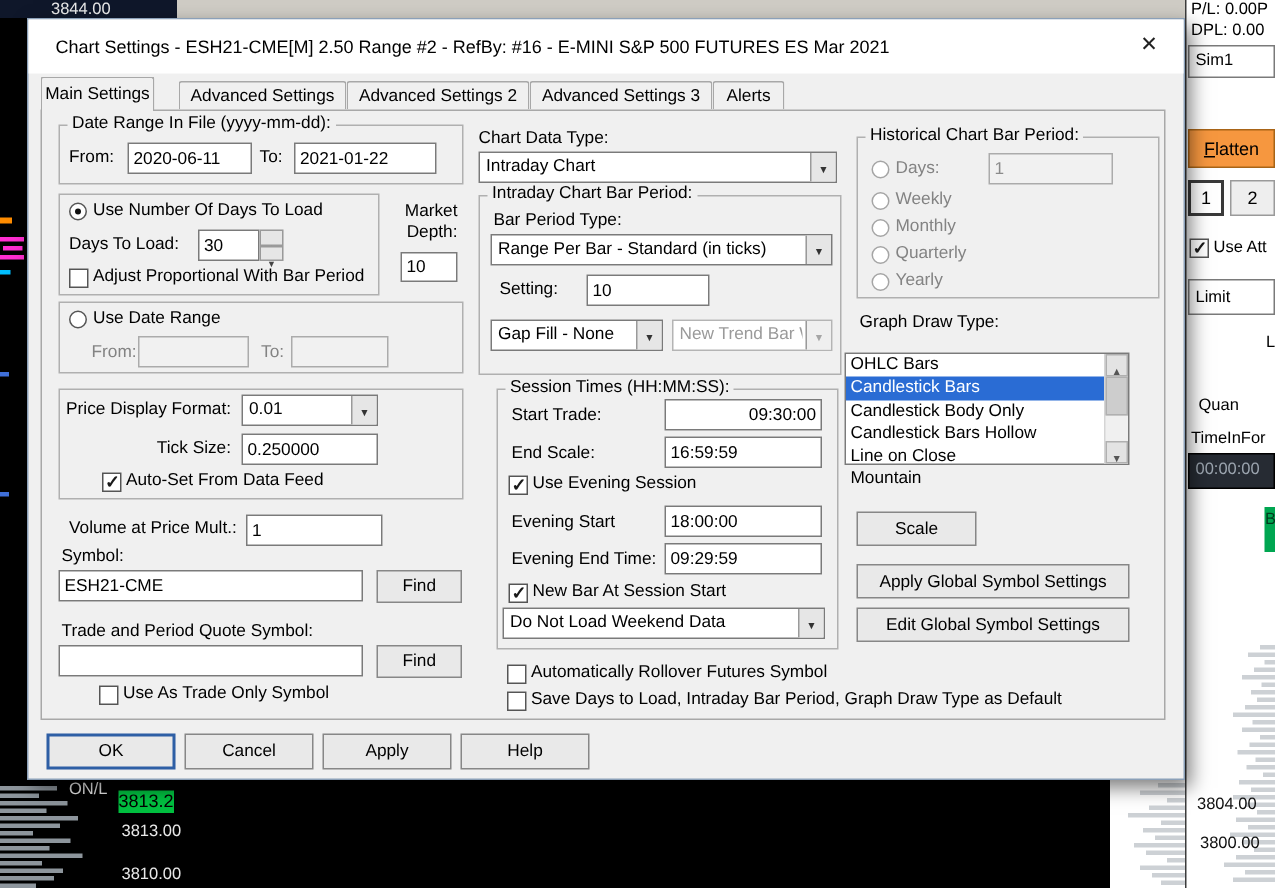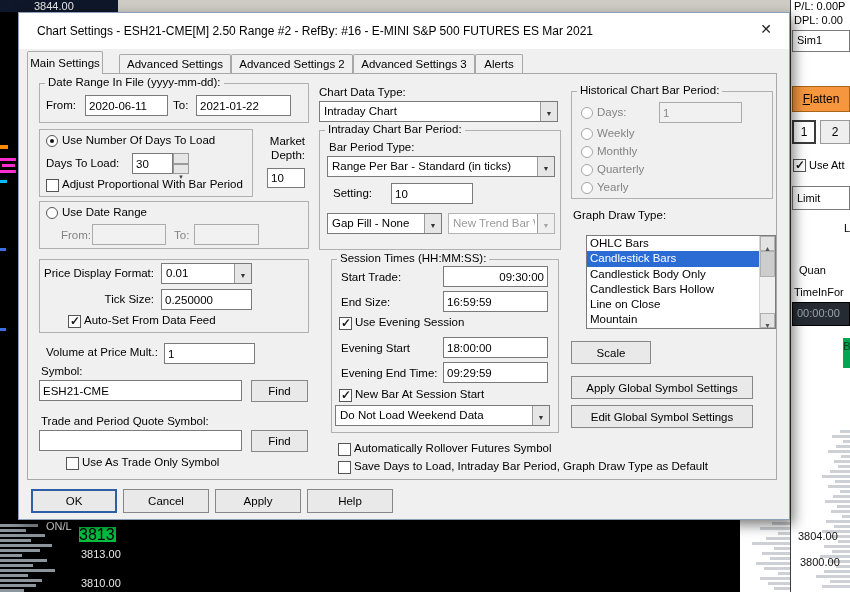--- a/index.html
+++ b/index.html
@@ -7,21 +7,21 @@
   .stage { position:relative; width:850px; height:592px; background:#000; overflow:hidden; }
 
   
   .topgray { position:absolute; left:118px; top:0; width:672px; height:12px; background:#cfccc5; }
   .topleft { position:absolute; left:0; top:0; width:118px; height:14px; background:#0f172a; }
   .bgprice { position:absolute; color:#e8e8e8; font-size:11px; white-space:nowrap; }
   .leftstrip { position:absolute; left:0; top:12px; width:18px; height:508px; background:#000; }
   .mark { position:absolute; }
   .bottomblack { position:absolute; left:0; top:520px; width:740px; height:72px; background:#000; }
   .bottomwhite { position:absolute; left:740px; top:520px; width:50px; height:72px; background:#fff; }
-  .greenbox { position:absolute; background:#00c040; color:#000; font-size:16px; text-align:right; line-height:15px; }
+  .greenbox { position:absolute; background:#00c040; color:#000; font-size:12px; text-align:right; line-height:15px; }
 
   
   .tradepanel { position:absolute; left:790px; top:0; width:60px; height:592px; background:#fff; border-left:1px solid #3c3c3c; }
   .tp-txt { position:absolute; font-size:11px; color:#000; white-space:nowrap; }
   .tp-box { position:absolute; background:#fff; border:1px solid #7a7a7a; font-size:11px; padding:3px 0 0 4px; overflow:hidden; white-space:nowrap; }
   .flatten { position:absolute; display:block; background:#F6973F; border:1px solid #a86417; font-size:12px; color:#000; text-align:center; line-height:24px; overflow:hidden; }
   .flatten::first-letter { text-decoration:underline; }
   .tp-tab { position:absolute; font-size:12px; text-align:center; }
   .tp-tab.t1 { background:#fff; border:2px solid #3a3a3a; line-height:20px; }
   .tp-tab.t2 { background:#eeeeee; border:1px solid #9a9a9a; line-height:22px; }
@@ -283,21 +283,21 @@
     </div>
     <div class="combo dis" style="left:429px;top:200px;width:107px">
       <span class="cval">New Trend Bar W</span>
       <span class="carw"></span>
     </div>
 
     <div class="grp" style="left:312px;top:246px;width:228px;height:174px"></div>
     <span class="leg" style="left:318px;top:239px">Session Times (HH:MM:SS):</span>
     <span class="lbl" style="left:322px;top:258px">Start Trade:</span>
     <input class="tf" style="left: 424px; top: 253px; width: 105px; text-align: right;" value="09:30:00">
-    <span class="lbl" style="left:322px;top:283px">End Size:</span>
+    <span class="lbl" style="left:322px;top:283px">End Scale:</span>
     <input class="tf" style="left: 424px; top: 278px; width: 105px;" value="16:59:59">
     <span class="cb on" style="left:320px;top:304px"></span>
     <span class="lbl" style="left:336px;top:303px">Use Evening Session</span>
     <span class="lbl" style="left:322px;top:329px">Evening Start</span>
     <input class="tf" style="left: 424px; top: 324px; width: 105px;" value="18:00:00">
     <span class="lbl" style="left:322px;top:354px">Evening End Time:</span>
     <input class="tf" style="left: 424px; top: 349px; width: 105px;" value="09:29:59">
     <span class="cb on" style="left:320px;top:376px"></span>
     <span class="lbl" style="left:336px;top:375px">New Bar At Session Start</span>
     <div class="combo" style="left:316px;top:392px;width:215px">
@@ -318,21 +318,21 @@
     <span class="rad dis" style="left:562px;top:115px"></span>
     <span class="lbl g" style="left:578px;top:114px">Weekly</span>
     <span class="rad dis" style="left:562px;top:133px"></span>
     <span class="lbl g" style="left:578px;top:132px">Monthly</span>
     <span class="rad dis" style="left:562px;top:151px"></span>
     <span class="lbl g" style="left:578px;top:150px">Quarterly</span>
     <span class="rad dis" style="left:562px;top:169px"></span>
     <span class="lbl g" style="left:578px;top:168px">Yearly</span>
 
     <span class="lbl" style="left:554px;top:196px">Graph Draw Type:</span>
-    <div class="listbox" style="left:567px;top:222px;width:190px;height:94px">
+    <div class="listbox" style="left:544px;top:222px;width:190px;height:75px">
       <div style="position:absolute;left:0;top:0;width:172px">
         <div class="li">OHLC Bars</div>
         <div class="li sel">Candlestick Bars</div>
         <div class="li">Candlestick Body Only</div>
         <div class="li">Candlestick Bars Hollow</div>
         <div class="li">Line on Close</div>
         <div class="li">Mountain</div>
       </div>
       <div class="sbar">
         <span class="sup"></span>

